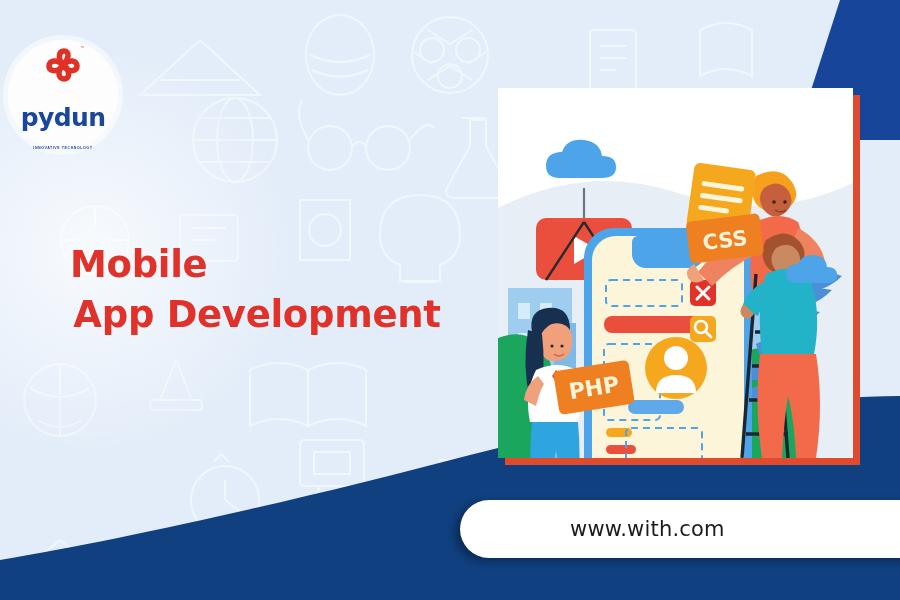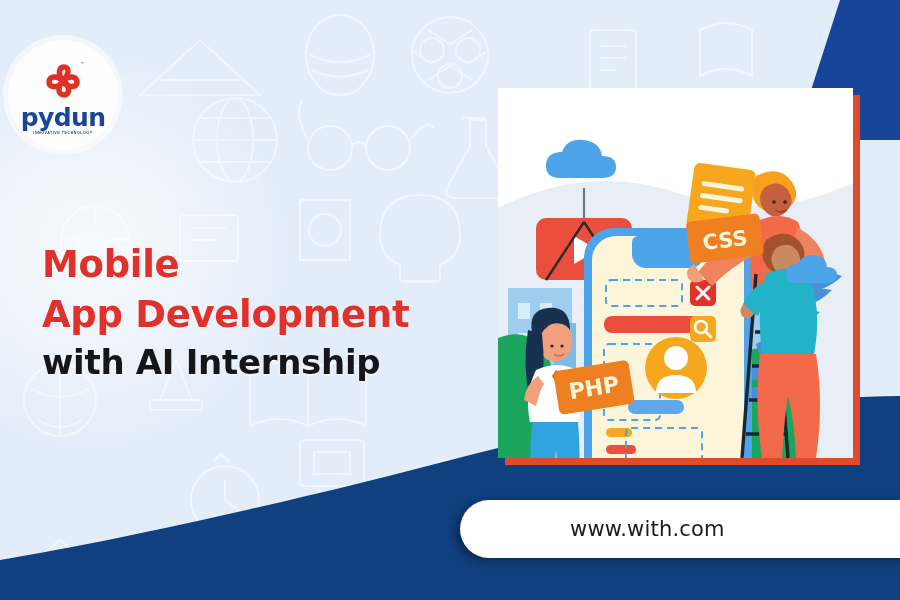--- a/index.html
+++ b/index.html
@@ -25,42 +25,42 @@
     width:420px; height:420px; border-radius:50%;
     background:radial-gradient(circle at 50% 50%, rgba(255,255,255,.75) 0%, rgba(255,255,255,0) 68%);
   }
   
   .logo-badge {
     position:absolute; left:8px; top:40px;
     width:110px; height:110px; border-radius:50%;
     background:#fdfdfe;
     box-shadow:0 0 0 5px rgba(255,255,255,.55);
     display:flex; flex-direction:column;
-    align-items:center; justify-content:center;
+    align-items:center; justify-content:space-between;
   }
   .logo-mark { width:50px; height:50px; margin-bottom:-2px; }
   .logo-word {
     font-family:"DejaVu Sans", sans-serif;
     font-weight:700; font-size:25px; letter-spacing:-.6px;
     color:#18479b; line-height:1; margin-top:1px;
   }
   .logo-tag {
     font-size:3.6px; letter-spacing:.55px; font-weight:700;
     color:#18479b; margin-top:1px; white-space:nowrap;
   }
   
   .headline { position:absolute; left:42px; top:243px; width:430px; }
   .hl-line {
     font-family:"DejaVu Sans", sans-serif;
     font-weight:700; line-height:1.18;
     letter-spacing:-.3px;
     text-shadow:0 1px 2px rgba(255,255,255,.85);
   }
-  .hl-1 { font-size:37px; color:#e0312a; }
-  .hl-2 { font-size:37px; color:#e0312a; margin-top:6px; }
+  .hl-1 { font-size:37px; color:#e0312a;margin-left:28px; }
+  .hl-2 { font-size:37px; color:#e0312a; margin-top:6px;text-align:center; }
   .hl-3 { font-size:34px; color:#15161a; margin-top:6px; }
   
   .url-pill {
     position:absolute; left:460px; top:500px;
     width:470px; height:58px;
     background:#fff;
     border-radius:34px 0 0 34px;
     box-shadow:-5px 3px 9px rgba(0,0,0,.35);
     display:flex; align-items:center; justify-content:flex-start;
   }
@@ -186,21 +186,20 @@
       </g>
       <text x="84" y="20" font-size="10" fill="#e03127" font-family="DejaVu Sans, sans-serif">™</text>
     </svg>
     <div class="logo-word">pydun</div>
     <div class="logo-tag">INNOVATIVE TECHNOLOGY</div>
   </div>
 
   <div class="headline">
     <div class="hl-line hl-1">Mobile</div>
     <div class="hl-line hl-2">App Development</div>
-    <div class="hl-line hl-3">with AI Internship</div>
   </div>
 
   <div class="art-shadow"></div>
   <div class="art-card">
     <svg class="art-svg" viewBox="0 0 355 370">
       <defs>
         <clipPath id="cardclip">
             <rect x="0" y="0" width="355" height="370"></rect>
           </clipPath>
       </defs>

